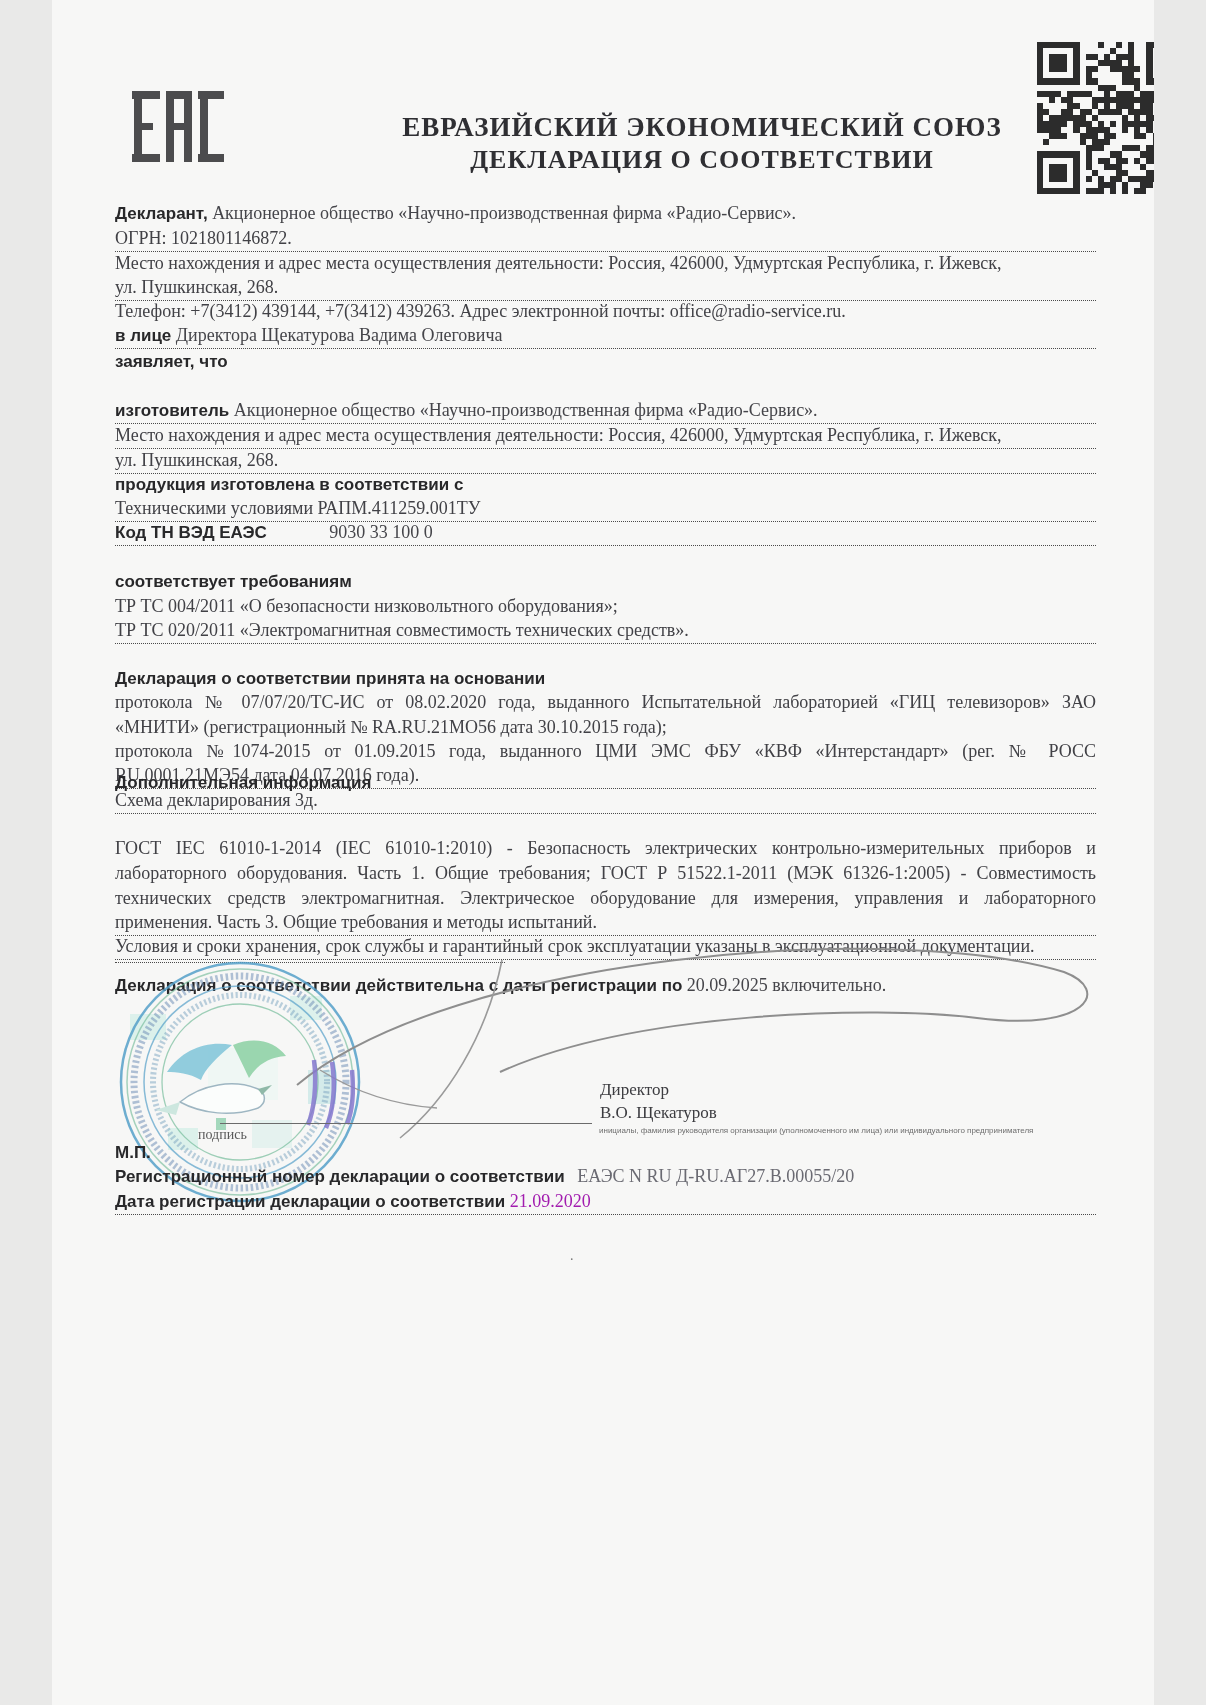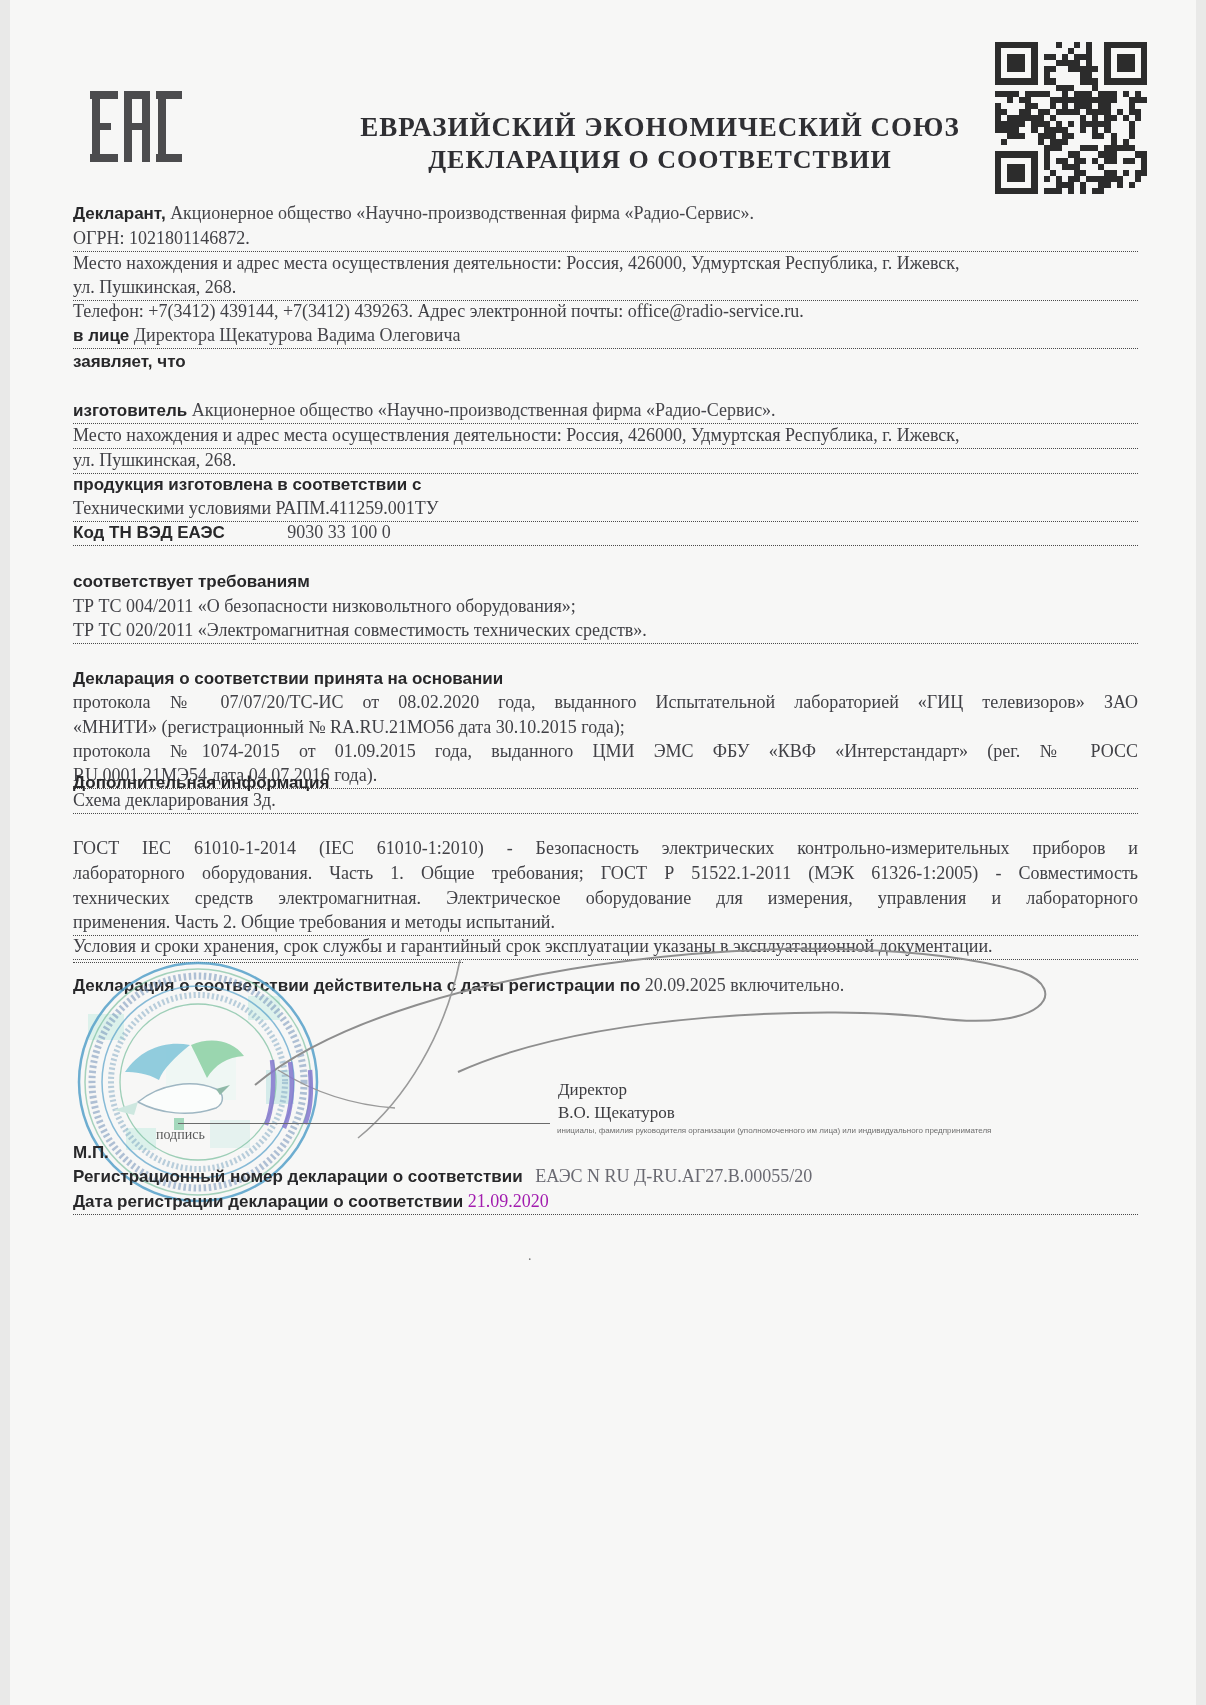--- a/index.html
+++ b/index.html
@@ -1,17 +1,17 @@
 <!DOCTYPE html>
 <html><head>
 <meta charset="utf-8">
 <style>
   html,body{margin:0;padding:0;}
   body{background:#e9e9e8;font-family:"Liberation Serif",serif;}
-  .page{position:relative;width:1186px;height:1705px;background:#f7f7f6;margin:0 auto;overflow:hidden;}
+  .page{position:relative;width:1102px;height:1705px;background:#f7f7f6;margin:0 auto;overflow:hidden;}
 
   .line{position:absolute;left:63px;right:58px;font-size:18px;line-height:21px;color:#414146;white-space:nowrap;}
   .lb{font-family:"Liberation Sans",sans-serif;font-weight:bold;font-size:17px;color:#28282a;}
   .val{font-family:"Liberation Serif",serif;color:#45454a;}
   .u{border-bottom:1.5px dotted #4a4a4a;padding-bottom:2px;}
   .stretch{text-align:justify;text-align-last:justify;white-space:normal;}
   .boldline{font-family:"Liberation Sans",sans-serif;font-weight:bold;font-size:17px;color:#28282a;}
 
   .title{position:absolute;left:260px;width:780px;text-align:center;font-weight:bold;
          font-family:"Liberation Serif",serif;color:#2f2f33;letter-spacing:1px;}
@@ -337,21 +337,21 @@
   <div class="line stretch" style="top:692px">протокола № 07/07/20/ТС-ИС от 08.02.2020 года, выданного Испытательной лабораторией «ГИЦ телевизоров» ЗАО</div>
   <div class="line" style="top:717px">«МНИТИ» (регистрационный № RA.RU.21МО56 дата 30.10.2015 года);</div>
   <div class="line stretch" style="top:741px">протокола №1074-2015 от 01.09.2015 года, выданного ЦМИ ЭМС ФБУ «КВФ «Интерстандарт» (рег. № РОСС</div>
   <div class="line u" style="top:765px">RU.0001.21МЭ54 дата 04.07.2016 года).</div>
   <div class="line u" style="top:790px">Схема декларирования 3д.</div>
 
   <div class="line boldline" style="top:772px">Дополнительная информация</div>
   <div class="line stretch" style="top:838px">ГОСТ IEC 61010-1-2014 (IEC 61010-1:2010) - Безопасность электрических контрольно-измерительных приборов и</div>
   <div class="line stretch" style="top:863px">лабораторного оборудования. Часть 1. Общие требования; ГОСТ Р 51522.1-2011 (МЭК 61326-1:2005) - Совместимость</div>
   <div class="line stretch" style="top:888px">технических средств электромагнитная. Электрическое оборудование для измерения, управления и лабораторного</div>
-  <div class="line u" style="top:912px">применения. Часть 2. Общие требования и методы испытаний.</div>
+  <div class="line u" style="top:912px">применения. Часть 3. Общие требования и методы испытаний.</div>
   <div class="line u" style="top:936px">Условия и сроки хранения, срок службы и гарантийный срок эксплуатации указаны в эксплуатационной документации.</div>
   <div class="dotseg" style="left:63px;top:962px;width:390px"></div>
 
   <div class="line" style="top:975px">
     <span class="lb">Декларация о соответствии действительна с даты регистрации по</span>
     <span class="val">20.09.2025 включительно.</span>
   </div>
 
   <div class="seal">
     <svg width="258" height="258" viewBox="0 0 258 258">

